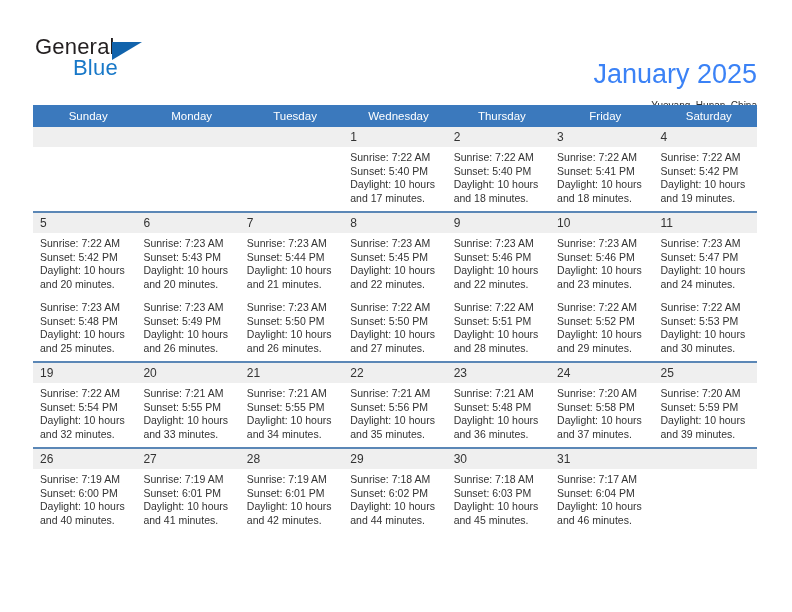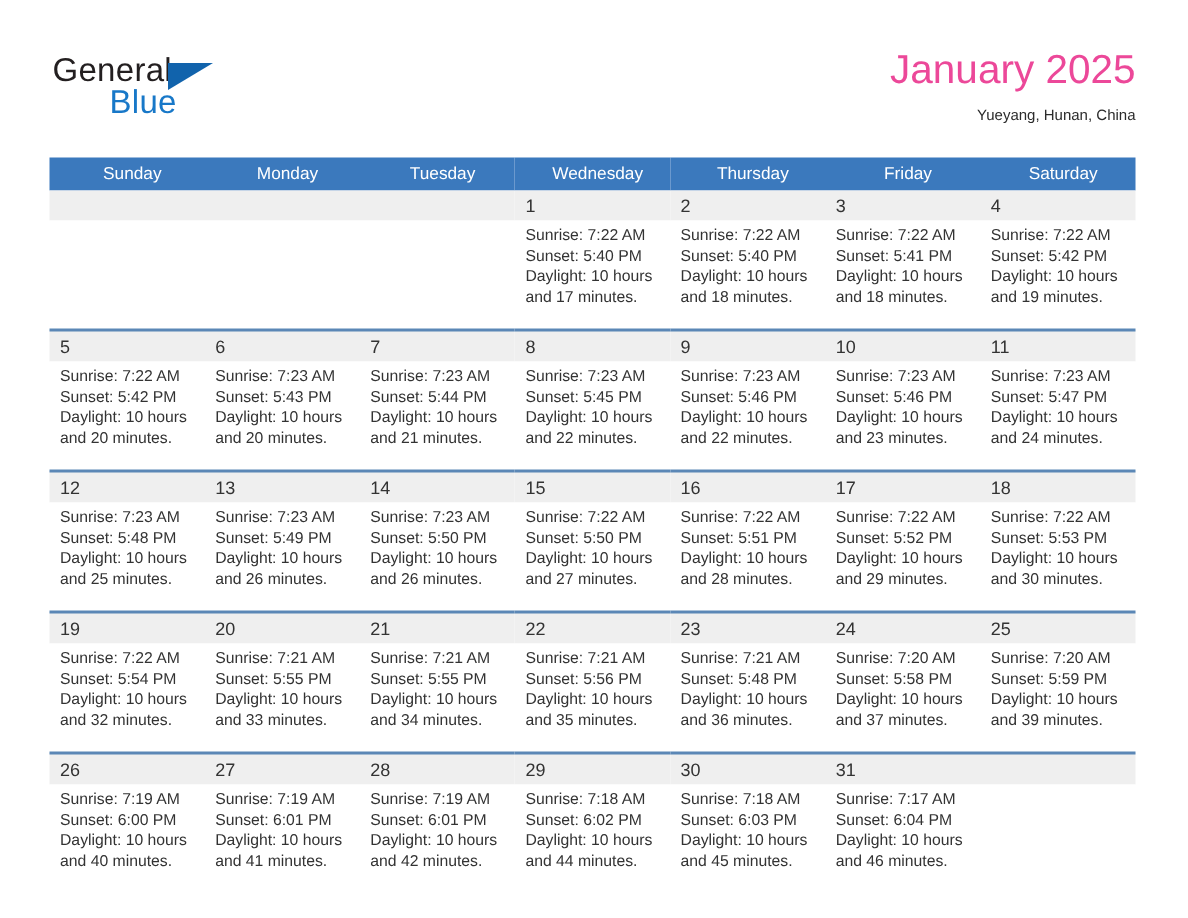--- a/index.html
+++ b/index.html
@@ -67,23 +67,24 @@
   }
 
   .title-block {
     position: absolute;
     right: 0;
     top: 0;
     text-align: right;
   }
   .cal-title {
     font-size: 27px;
-    color: #ec4899;
+    color: #3b82f6;
     line-height: 32px;
     white-space: nowrap;
+    margin-top: 28px;
   }
   .cal-subtitle {
     font-size: 10px;
     color: #2b2b2b;
     line-height: 20px;
     margin-top: 6px;
     white-space: nowrap;
   }
 
   
@@ -124,21 +125,21 @@
   }
   .daynum-row td.empty {
     background: #efefef;
   }
 
   .detail-row td {
     background: #ffffff;
     font-size: 10.5px;
     line-height: 13.6px;
     color: #333333;
-    padding: 4px 6px 10px 7px;
+    padding: 4px 6px 2px 7px;
     vertical-align: top;
     height: 58px;
     border: none;
   }
   .detail-row td.empty {
     background: #ffffff;
   }
 
   .line {
     display: block;
@@ -274,29 +275,20 @@
           <span class="line">and 23 minutes.</span>
         </td>
         <td>
           <span class="line">Sunrise: 7:23 AM</span>
           <span class="line">Sunset: 5:47 PM</span>
           <span class="line">Daylight: 10 hours</span>
           <span class="line">and 24 minutes.</span>
         </td>
       </tr>
 
-      <tr class="daynum-row">
-        <td>12</td>
-        <td>13</td>
-        <td>14</td>
-        <td>15</td>
-        <td>16</td>
-        <td>17</td>
-        <td>18</td>
-      </tr>
       <tr class="detail-row">
         <td>
           <span class="line">Sunrise: 7:23 AM</span>
           <span class="line">Sunset: 5:48 PM</span>
           <span class="line">Daylight: 10 hours</span>
           <span class="line">and 25 minutes.</span>
         </td>
         <td>
           <span class="line">Sunrise: 7:23 AM</span>
           <span class="line">Sunset: 5:49 PM</span>

